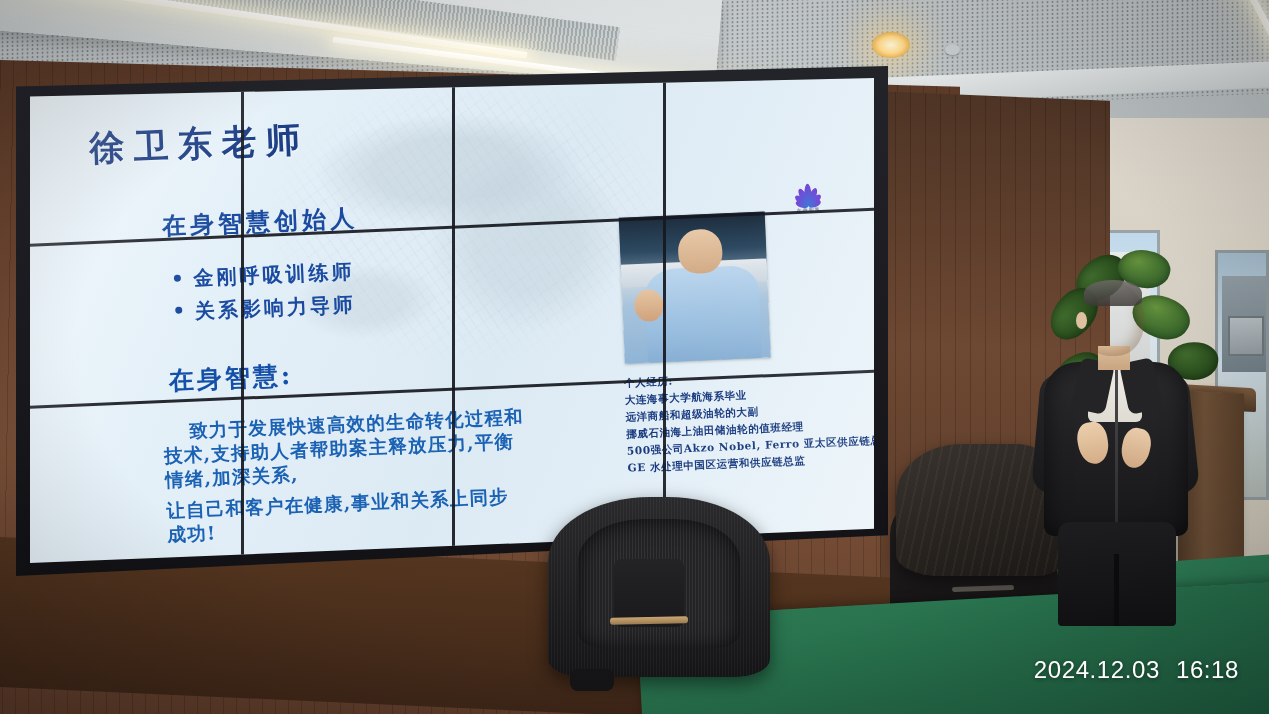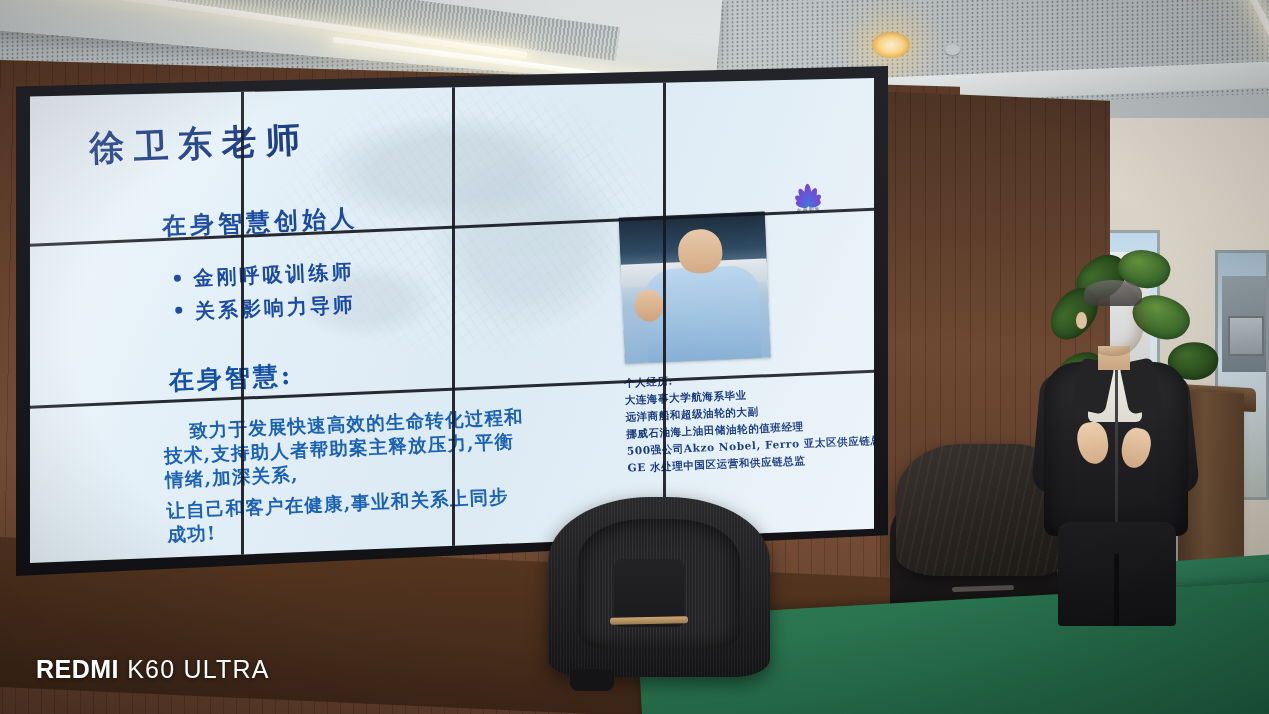--- a/index.html
+++ b/index.html
@@ -588,18 +588,18 @@
     <div class="p-hair"></div>
     <div class="p-ear"></div>
     <div class="p-hand-l"></div>
     <div class="p-hand-r"></div>
     <div class="p-legs"></div>
     <div class="p-leg-split"></div>
   </div>
 
   <div class="vignette"></div>
 
-  <div class="wm-brand">
-    <span class="b">REDMI</span><span class="l">&nbsp;</span><span class="l">K60 ULTRA</span>
-  </div>
-
+
+  <div class="wm-date">
+    <span>2024.12.03</span><span class="t">16:18</span>
+  </div>
 
 </div>
 
 </body></html>

